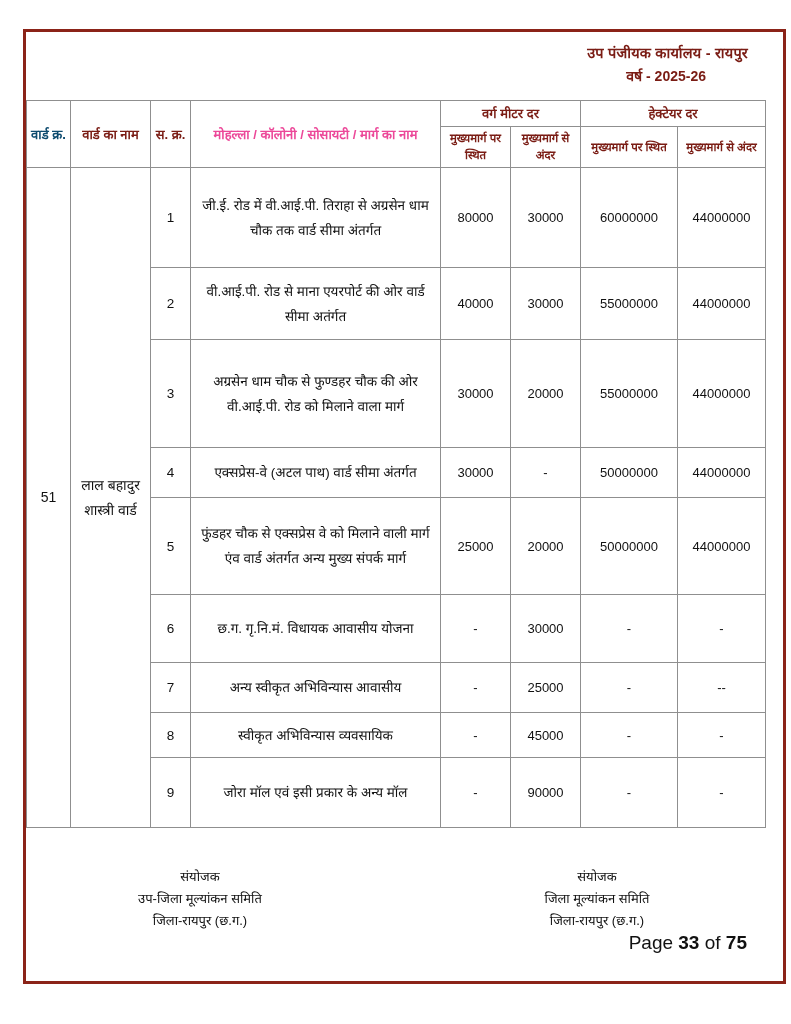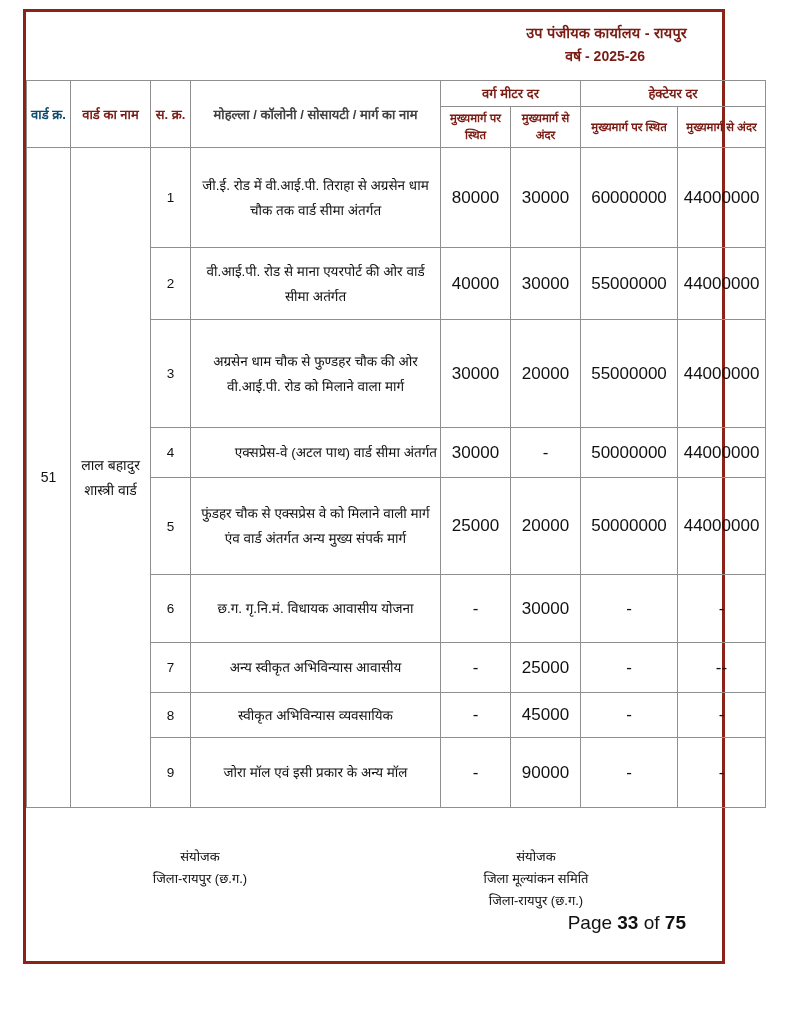--- a/index.html
+++ b/index.html
@@ -10,22 +10,22 @@
   body {
     width: 791px;
     height: 1024px;
     font-family: "Liberation Sans", "DejaVu Sans", sans-serif;
     overflow: hidden;
   }
 
   .page {
     position: absolute;
     left: 23px;
-    top: 9px;
-    width: 702px;
+    top: 29px;
+    width: 763px;
     height: 955px;
     border: 3px solid #8b2318;
     box-sizing: border-box;
     background: #ffffff;
   }
 
   
   .doc-header {
     height: 68px;
     box-sizing: border-box;
@@ -82,21 +82,21 @@
     font-size: 13.5px;
     color: #111;
   }
   td.place {
     font-size: 13.5px;
     line-height: 25px;
     color: #111;
     padding: 4px 6px;
   }
   td.num {
-    font-size: 17px;
+    font-size: 13px;
     color: #111;
   }
 
   
   col.c-ward-no   { width: 44px; }
   col.c-ward-name { width: 80px; }
   col.c-sr        { width: 40px; }
   col.c-place     { width: 250px; }
   col.c-sq-on     { width: 70px; }
   col.c-sq-in     { width: 70px; }
@@ -146,21 +146,21 @@
       <col class="c-sq-on">
         <col class="c-sq-in">
         <col class="c-ha-on">
         <col class="c-ha-in">
     </colgroup>
     <thead>
       <tr class="hdr">
         <th rowspan="2" style="color: #0c4a6e; border-color: rgb(143, 143, 143);">वार्ड क्र.</th>
         <th rowspan="2" style="color: rgb(122, 28, 20); border-color: rgb(143, 143, 143);">वार्ड का नाम</th>
         <th rowspan="2" style="color: rgb(122, 28, 20); border-color: rgb(143, 143, 143); margin-left: 32px;">स. क्र.</th>
-        <th rowspan="2" style="color: #404040; border-color: rgb(143, 143, 143);">मोहल्ला / कॉलोनी / सोसायटी / मार्ग का नाम</th>
+        <th rowspan="2" style="color: #ec4899; border-color: rgb(143, 143, 143);">मोहल्ला / कॉलोनी / सोसायटी / मार्ग का नाम</th>
         <th colspan="2" style="color: rgb(122, 28, 20); border-color: rgb(143, 143, 143); margin-top: 32px;">वर्ग मीटर दर</th>
         <th colspan="2" style="color: rgb(122, 28, 20); border-color: rgb(143, 143, 143); margin-left: 16px;">हेक्टेयर दर</th>
       </tr>
       <tr class="hdr">
         <th class="sub" style="color: rgb(122, 28, 20); border-color: rgb(143, 143, 143);">मुख्यमार्ग पर स्थित</th>
         <th class="sub" style="color: rgb(122, 28, 20); border-color: rgb(143, 143, 143);">मुख्यमार्ग से अंदर</th>
         <th class="sub" style="color: rgb(122, 28, 20); border-color: rgb(143, 143, 143);">मुख्यमार्ग पर स्थित</th>
         <th class="sub" style="color: rgb(122, 28, 20); border-color: rgb(143, 143, 143);">मुख्यमार्ग से अंदर</th>
       </tr>
     </thead>
@@ -186,21 +186,21 @@
         <tr style="height: 108px;">
           <td class="sr" style="border-color: rgb(143, 143, 143);">3</td>
           <td class="place" style="border-color: rgb(143, 143, 143);">अग्रसेन धाम चौक से फुण्डहर चौक की ओर वी.आई.पी. रोड को मिलाने वाला मार्ग</td>
           <td class="num" style="border-color: rgb(143, 143, 143);">30000</td>
           <td class="num" style="border-color: rgb(143, 143, 143);">20000</td>
           <td class="num" style="border-color: rgb(143, 143, 143);">55000000</td>
           <td class="num" style="border-color: rgb(143, 143, 143);">44000000</td>
         </tr>
         <tr style="height: 50px;">
           <td class="sr" style="border-color: rgb(143, 143, 143);">4</td>
-          <td class="place" style="border-color: rgb(143, 143, 143); text-align: right;">एक्सप्रेस-वे (अटल पाथ) वार्ड सीमा अंतर्गत</td>
+          <td class="place" style="border-color: rgb(143, 143, 143);">एक्सप्रेस-वे (अटल पाथ) वार्ड सीमा अंतर्गत</td>
           <td class="num" style="border-color: rgb(143, 143, 143);">30000</td>
           <td class="num" style="border-color: rgb(143, 143, 143);">-</td>
           <td class="num" style="border-color: rgb(143, 143, 143);">50000000</td>
           <td class="num" style="border-color: rgb(143, 143, 143);">44000000</td>
         </tr>
         <tr style="height: 97px;">
           <td class="sr" style="border-color: rgb(143, 143, 143);">5</td>
           <td class="place" style="border-color: rgb(143, 143, 143);">फुंडहर चौक से एक्सप्रेस वे को मिलाने वाली मार्ग एंव वार्ड अंतर्गत अन्य मुख्य संपर्क मार्ग</td>
           <td class="num" style="border-color: rgb(143, 143, 143);">25000</td>
           <td class="num" style="border-color: rgb(143, 143, 143);">20000</td>
@@ -238,20 +238,21 @@
           <td class="num" style="border-color: rgb(143, 143, 143);">90000</td>
           <td class="num" style="border-color: rgb(143, 143, 143);">-</td>
           <td class="num" style="border-color: rgb(143, 143, 143);">-</td>
         </tr>
       </tbody>
   </table>
 
   <div class="footer">
     <div class="sign-block sign-left">
       <div>संयोजक</div>
+      <div>उप-जिला मूल्यांकन समिति</div>
       <div>जिला-रायपुर (छ.ग.)</div>
     </div>
     <div class="sign-block sign-right">
       <div>संयोजक</div>
       <div>जिला मूल्यांकन समिति</div>
       <div>जिला-रायपुर (छ.ग.)</div>
     </div>
     <div class="page-num">
       <span>Page</span>
       <b>33</b>

